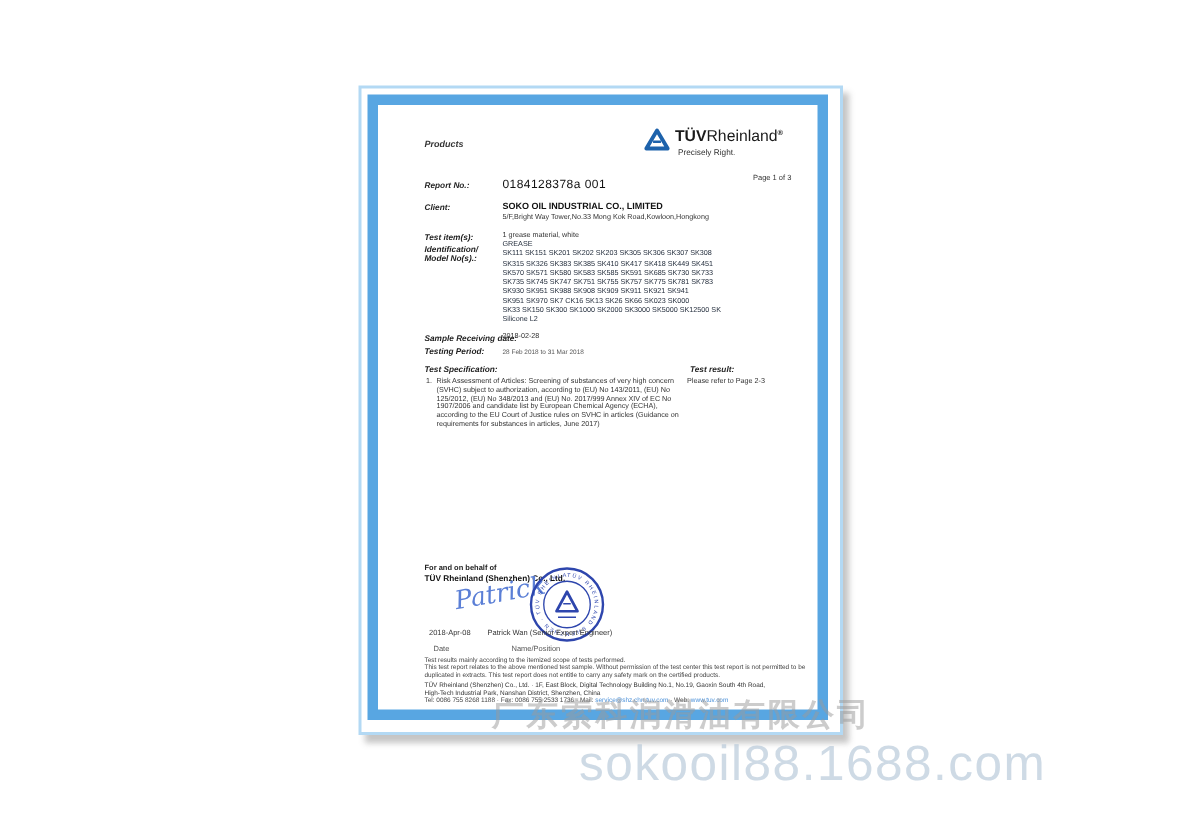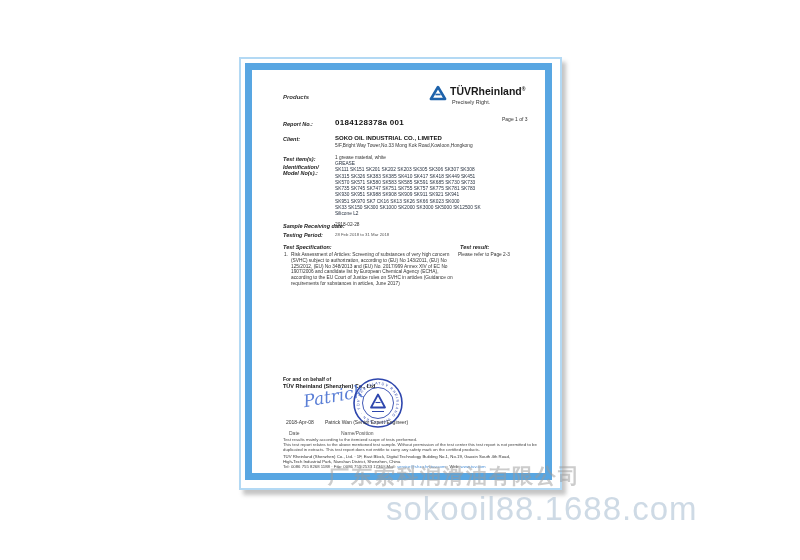--- a/index.html
+++ b/index.html
@@ -9,29 +9,29 @@
 
   
   .frame-outer{left:239px;top:57px;width:319px;height:429px;border:2px solid #b3d9f4;
                background:#ffffff;box-shadow:4px 5px 4px rgba(90,90,90,0.35);}
   .frame-thick{left:245px;top:63px;width:293px;height:403px;border:7px solid #58a6e2;background:#ffffff;}
 
   
   .products{left:283px;top:94px;font-size:6px;font-style:italic;font-weight:bold;color:#333;}
   .logo-tri{left:429px;top:85px;}
   .logo-text{left:450px;top:85px;font-size:10.5px;font-weight:bold;color:#1a1a1a;letter-spacing:0;}
-  .logo-text .lt-light{font-weight:bold;}
+  .logo-text .lt-light{font-weight:normal;}
   .logo-reg{font-size:5px;vertical-align:4px;}
   .logo-tagline{left:452px;top:99px;font-size:5.5px;color:#333;}
   .page-no{left:502px;top:116px;font-size:5px;color:#333;}
 
   
   .lbl{font-size:5.5px;font-style:italic;font-weight:bold;color:#222;}
   .small{font-size:4.8px;color:#333;}
-  .report-no{left:335px;top:118px;font-size:8px;font-weight:bold;color:#111;letter-spacing:.3px;}
+  .report-no{left:335px;top:118px;font-size:8px;font-weight:normal;color:#111;letter-spacing:.3px;}
   .client-name{left:335px;top:135px;font-size:6px;font-weight:bold;color:#111;}
   .model-lines{left:335px;top:161px;width:205px;font-size:4.8px;line-height:6.3px;color:#26303f;}
   .spec-par{left:291px;top:252px;width:162px;font-size:4.8px;line-height:5.8px;color:#333;}
 
   
   .sig-for{left:283px;top:376px;font-size:5px;font-weight:bold;color:#222;}
   .sig-co{left:283px;top:383px;font-size:5.5px;font-weight:bold;color:#111;}
   .sig-script{left:303px;top:386px;font-size:17px;font-style:italic;color:#5b7fd6;
               font-family:"DejaVu Serif",serif;transform:rotate(-10deg);}
   .stamp{left:352px;top:377px;}

